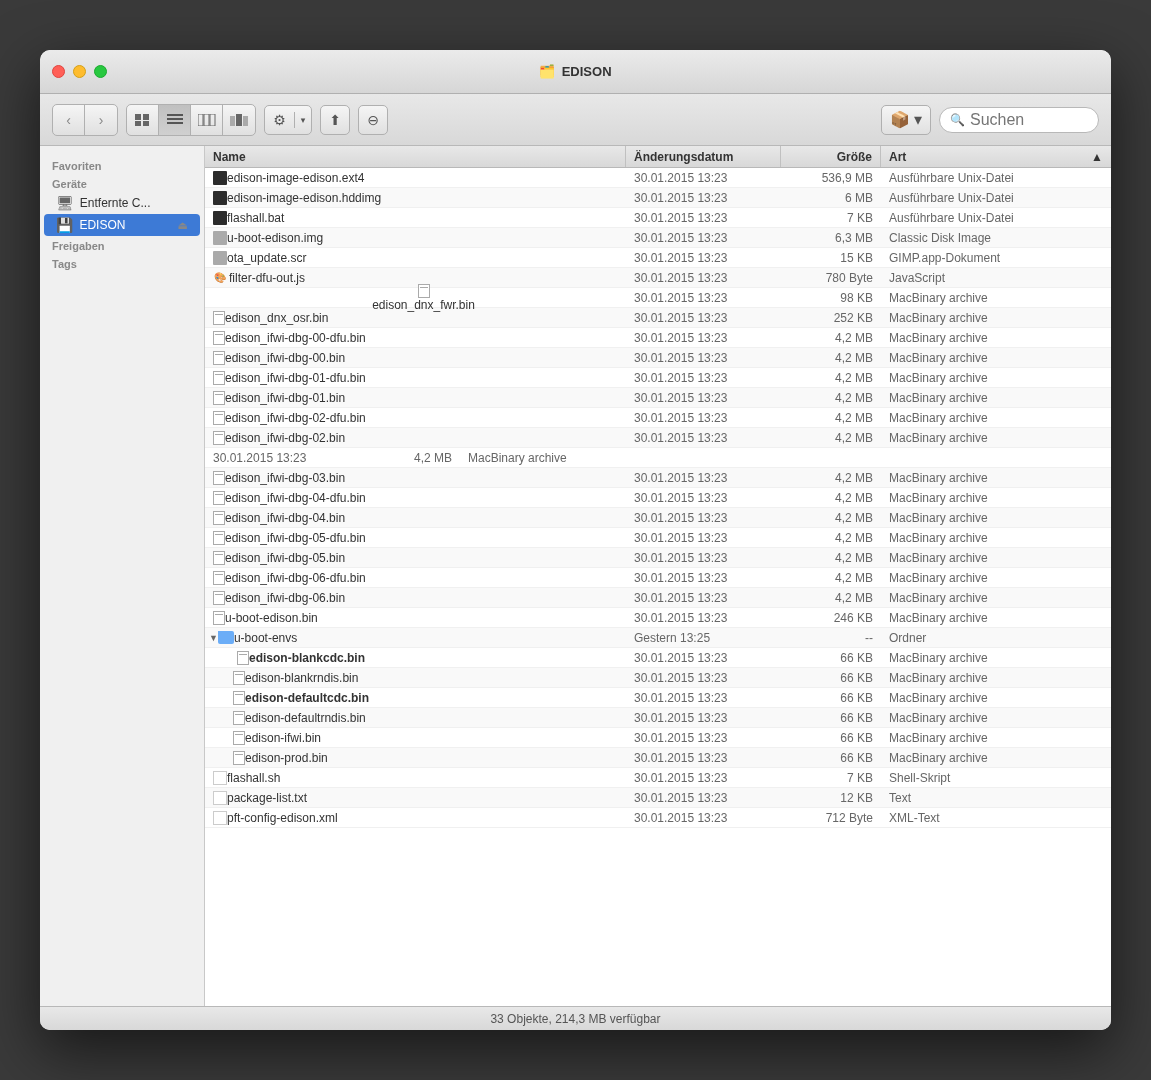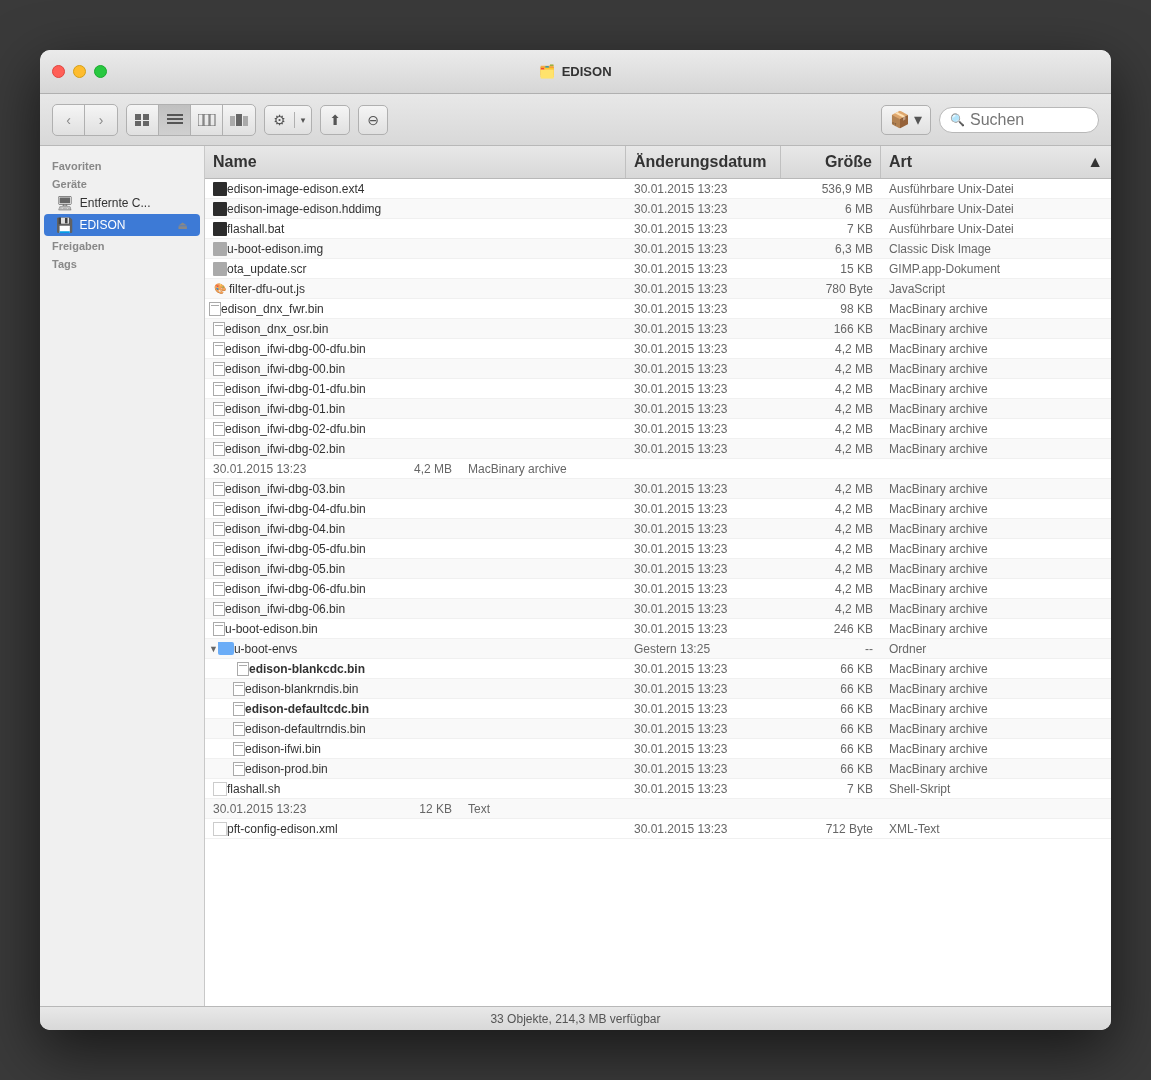--- a/index.html
+++ b/index.html
@@ -243,22 +243,22 @@
       flex: 1;
       display: flex;
       flex-direction: column;
       overflow: hidden;
     }
     .column-header {
       display: flex;
       align-items: center;
       background: linear-gradient(to bottom, #e8e8e8, #d8d8d8);
       border-bottom: 1px solid #b8b8b8;
-      height: 33px;
-      font-size: 16px;
+      height: 22px;
+      font-size: 12px;
       color: #333;
       font-weight: 600;
       padding: 0;
     }
     .col-name {
       flex: 1;
       padding: 0 8px;
       border-right: 1px solid #c0c0c0;
       height: 100%;
       display: flex;
@@ -598,37 +598,37 @@
       <div class="file-row-name" style="padding-left:8px;">
 
         <span style="display:inline-block;width:16px;height:16px;flex-shrink:0;font-size:10px;line-height:16px;text-align:center;">🎨</span>
         <span>filter-dfu-out.js</span>
       </div>
       <div class="file-row-date">30.01.2015 13:23</div>
       <div class="file-row-size">780 Byte</div>
       <div class="file-row-type">JavaScript</div>
     </div>
           <div class="file-row">
-      <div class="file-row-name" style="padding-left:4px;">
+      <div class="file-row-name" style="padding-left:20px;flex-direction:column;">
 
         <span class="icon-bin"></span>
         <span>edison_dnx_fwr.bin</span>
       </div>
       <div class="file-row-date">30.01.2015 13:23</div>
       <div class="file-row-size">98 KB</div>
       <div class="file-row-type">MacBinary archive</div>
     </div>
           <div class="file-row alt">
       <div class="file-row-name" style="padding-left:8px;">
 
         <span class="icon-bin"></span>
         <span>edison_dnx_osr.bin</span>
       </div>
       <div class="file-row-date">30.01.2015 13:23</div>
-      <div class="file-row-size">166 KB</div>
+      <div class="file-row-size">252 KB</div>
       <div class="file-row-type">MacBinary archive</div>
     </div>
           <div class="file-row">
       <div class="file-row-name" style="padding-left:8px;">
 
         <span class="icon-bin"></span>
         <span>edison_ifwi-dbg-00-dfu.bin</span>
       </div>
       <div class="file-row-date">30.01.2015 13:23</div>
       <div class="file-row-size">4,2 MB</div>
@@ -843,20 +843,25 @@
       <div class="file-row-name" style="padding-left:8px;">
 
         <span class="icon-sh"></span>
         <span>flashall.sh</span>
       </div>
       <div class="file-row-date">30.01.2015 13:23</div>
       <div class="file-row-size">7 KB</div>
       <div class="file-row-type">Shell-Skript</div>
     </div>
           <div class="file-row alt">
+      <div class="file-row-name" style="padding-left:8px;">
+
+        <span class="icon-txt"></span>
+        <span>package-list.txt</span>
+      </div>
       <div class="file-row-date">30.01.2015 13:23</div>
       <div class="file-row-size">12 KB</div>
       <div class="file-row-type">Text</div>
     </div>
           <div class="file-row">
       <div class="file-row-name" style="padding-left:8px;">
 
         <span class="icon-xml"></span>
         <span>pft-config-edison.xml</span>
       </div>

